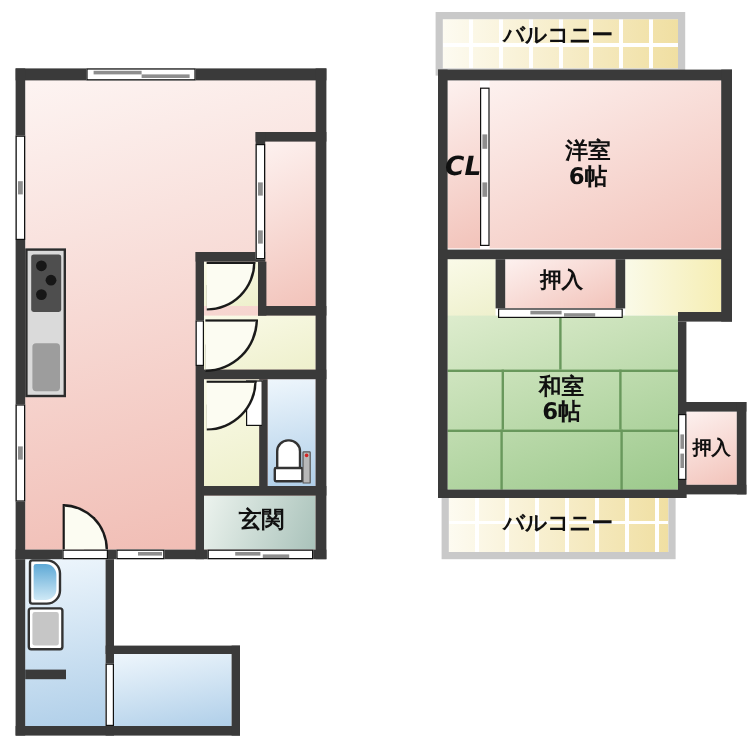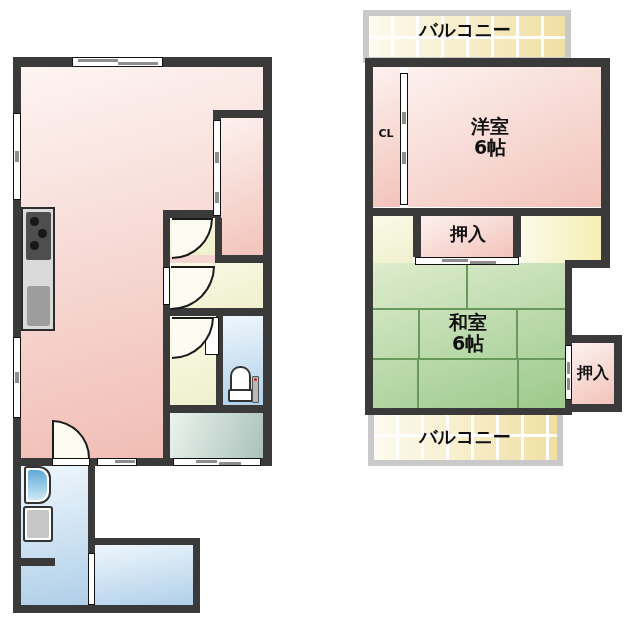--- a/index.html
+++ b/index.html
@@ -72,21 +72,21 @@
   <div class="gmark" style="left:402px;top:112px;width:4px;height:12px;"></div>
   <div class="gmark" style="left:402px;top:152px;width:4px;height:12px;"></div>
   <div class="win" style="left:415px;top:257px;width:104px;height:8px;"></div>
   <div class="gmark" style="left:442px;top:259px;width:26px;height:3px;"></div>
   <div class="gmark" style="left:470px;top:261px;width:26px;height:3px;"></div>
   <div class="win" style="left:565px;top:345px;width:7px;height:55px;"></div>
   <div class="gmark" style="left:567px;top:362px;width:3px;height:12px;"></div>
   <div class="gmark" style="left:567px;top:378px;width:3px;height:12px;"></div>
 
   <div class="lbl" style="left:395px;top:20px;width:140px;font-size:18px;">バルコニー</div>
-  <div class="lbl" style="left:369px;top:128px;width:34px;font-size:11px;">CL</div>
+  <div class="lbl" style="left:369px;top:128px;width:34px;font-size:22px;font-style:italic;">CL</div>
   <div class="lbl" style="left:440px;top:116px;width:100px;font-size:19px;">
     <span>洋室</span><br>
     <span>6帖</span>
   </div>
   <div class="lbl" style="left:430px;top:224px;width:76px;font-size:18px;">押入</div>
   <div class="lbl" style="left:418px;top:312px;width:100px;font-size:19px;">
     <span>和室</span><br>
     <span>6帖</span>
   </div>
   <div class="lbl" style="left:570px;top:364px;width:46px;font-size:16px;">押入</div>
@@ -157,14 +157,15 @@
   <div class="fix" style="left:230px;top:366px;width:21px;height:26px;background:#fff;border:2px solid #333;border-radius:10px 10px 3px 3px;"></div>
   <div class="fix" style="left:228px;top:389px;width:25px;height:13px;background:#fff;border:2px solid #333;border-radius:2px;"></div>
   <div class="fix" style="left:252px;top:376px;width:7px;height:27px;background:#b8b8b8;border:1px solid #555;border-radius:1px;"></div>
   <div class="fix" style="left:254px;top:378px;width:3px;height:3px;background:#d42424;border-radius:50%;"></div>
 
   <div class="fix" style="left:24px;top:466px;width:27px;height:38px;background:#fff;border:2px solid #333;border-radius:3px 12px 12px 3px;"></div>
   <div class="fix" style="left:28px;top:470px;width:19px;height:30px;background:linear-gradient(180deg,#5ea9d6,#cfe9f6);border-radius:2px 9px 9px 2px;"></div>
   <div class="fix" style="left:23px;top:506px;width:30px;height:36px;background:#fff;border:2px solid #333;border-radius:3px;"></div>
   <div class="fix" style="left:27px;top:510px;width:22px;height:28px;background:#c6c6c6;border-radius:2px;"></div>
 
+  <div class="lbl" style="left:180px;top:423px;width:76px;font-size:19px;">玄関</div>
 
 </div>
 
 </body></html>

